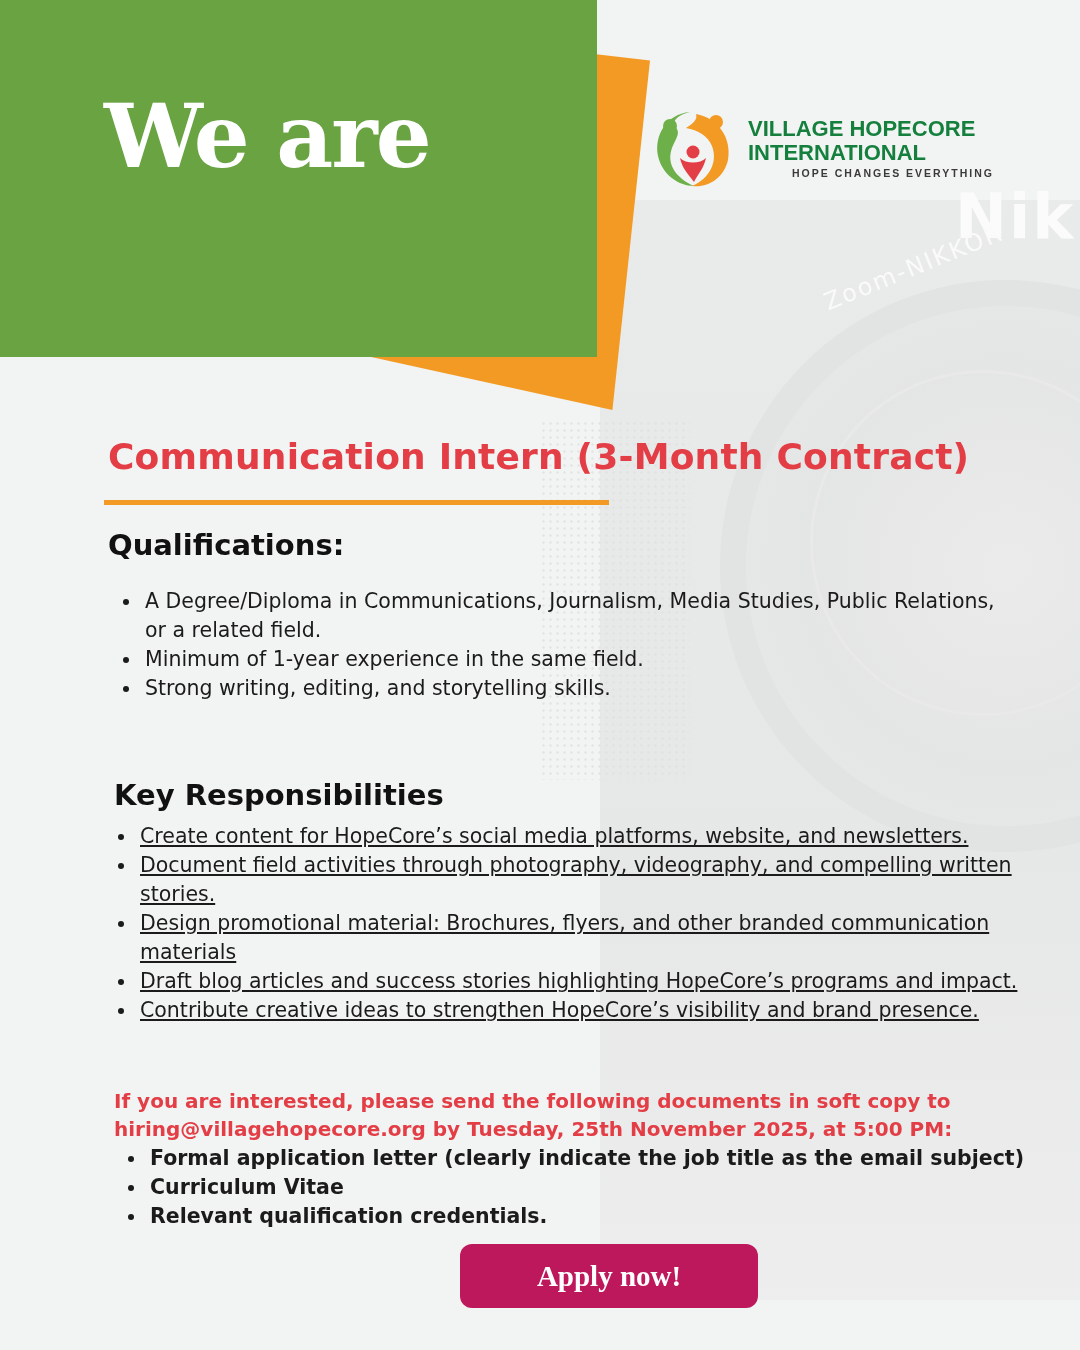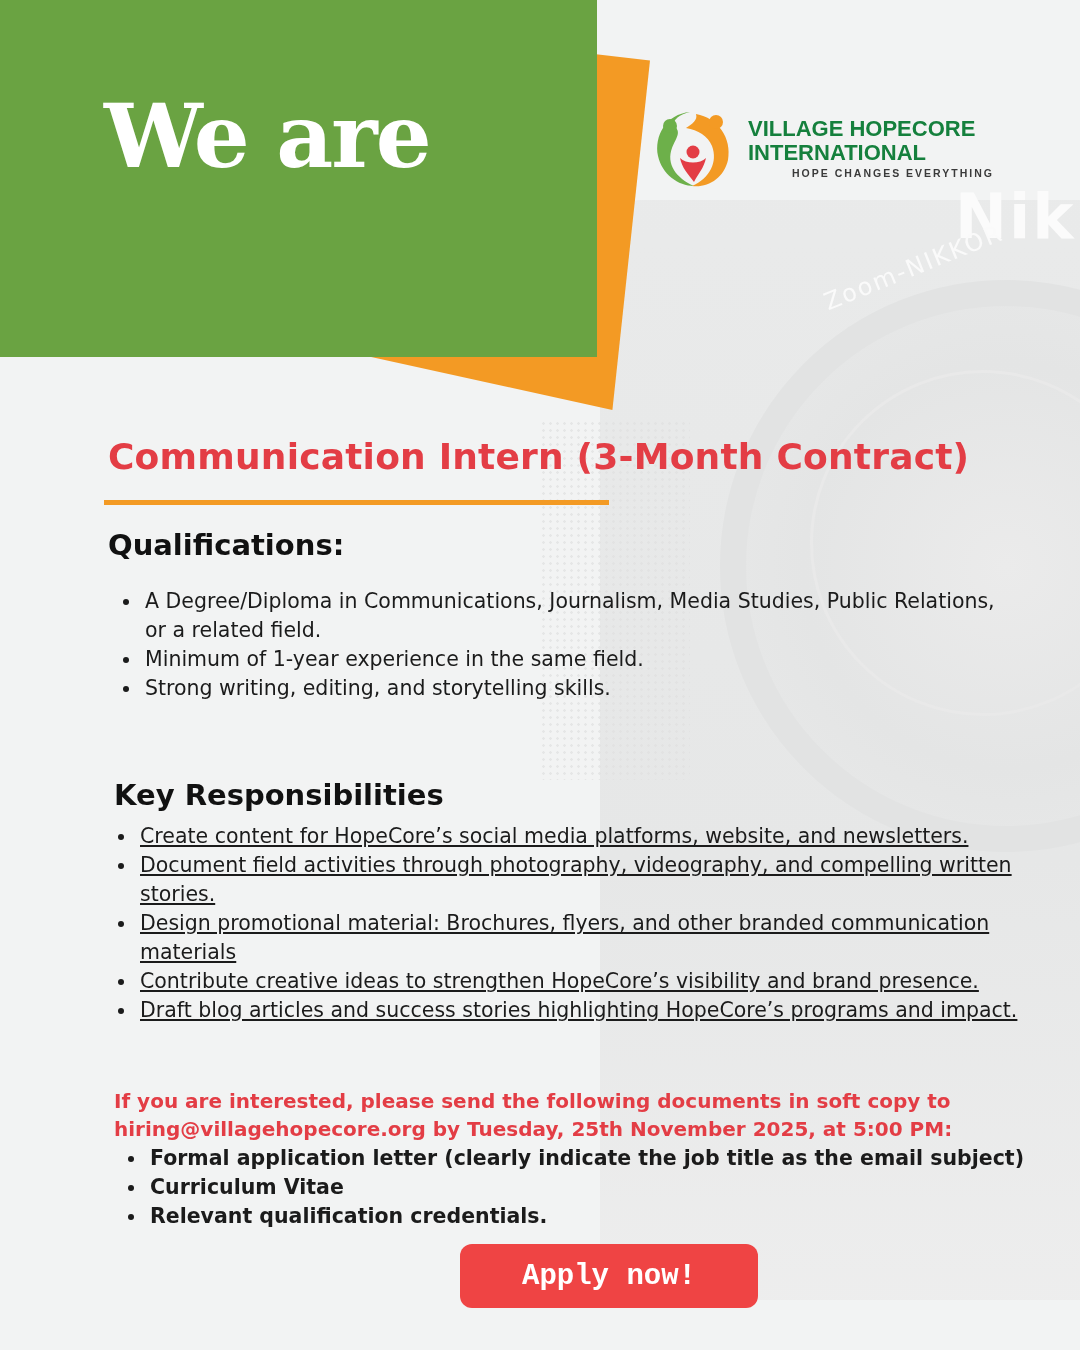--- a/index.html
+++ b/index.html
@@ -97,22 +97,22 @@
 
   .apply-note {
     position: absolute; left: 114px; top: 1087px; width: 900px; margin: 0;
     color: #e33d45; font-weight: bold; font-size: 20px; line-height: 28px;
   }
   .docs-list { left: 124px; top: 1144px; width: 920px; }
   .docs-list li { font-weight: bold; color: #111; font-size: 20px; }
 
   .apply-btn {
     position: absolute; left: 460px; top: 1244px; width: 298px; height: 64px;
-    background: #ef4444; border-radius: 12px; border: none; color: #fff;
-    font-weight: bold; font-size: 29px; font-family: Liberation Mono, monospace;
+    background: #be185d; border-radius: 12px; border: none; color: #fff;
+    font-weight: bold; font-size: 29px; font-family: Liberation Serif, serif;
     display: flex; align-items: center; justify-content: center; cursor: pointer;
   }
 </style>
 </head>
 <body>
 
 <div class="bg-photo">
   <div class="cam-body"></div>
   <div class="grip"></div>
   <div class="lens"></div>
@@ -152,22 +152,22 @@
   <li>A Degree/Diploma in Communications, Journalism, Media Studies, Public Relations, or a related field.</li>
   <li>Minimum of 1-year experience in the same field.</li>
   <li>Strong writing, editing, and storytelling skills.</li>
 </ul>
 
 <h3 class="section-head resp-head">Key Responsibilities</h3>
 <ul class="items resp-list">
   <li>Create content for HopeCore’s social media platforms, website, and newsletters.</li>
   <li>Document field activities through photography, videography, and compelling written stories.</li>
   <li>Design promotional material: Brochures, flyers, and other branded communication materials</li>
+  <li>Draft blog articles and success stories highlighting HopeCore’s programs and impact.</li>
   <li>Contribute creative ideas to strengthen HopeCore’s visibility and brand presence.</li>
-  <li>Draft blog articles and success stories highlighting HopeCore’s programs and impact.</li>
 </ul>
 
 <p class="apply-note">If you are interested, please send the following documents in soft copy to hiring@villagehopecore.org by Tuesday, 25th November 2025, at 5:00 PM:</p>
 <ul class="items docs-list">
   <li>Formal application letter (clearly indicate the job title as the email subject)</li>
   <li>Curriculum Vitae</li>
   <li>Relevant qualification credentials.</li>
 </ul>
 
 <button class="apply-btn">Apply now!</button>

